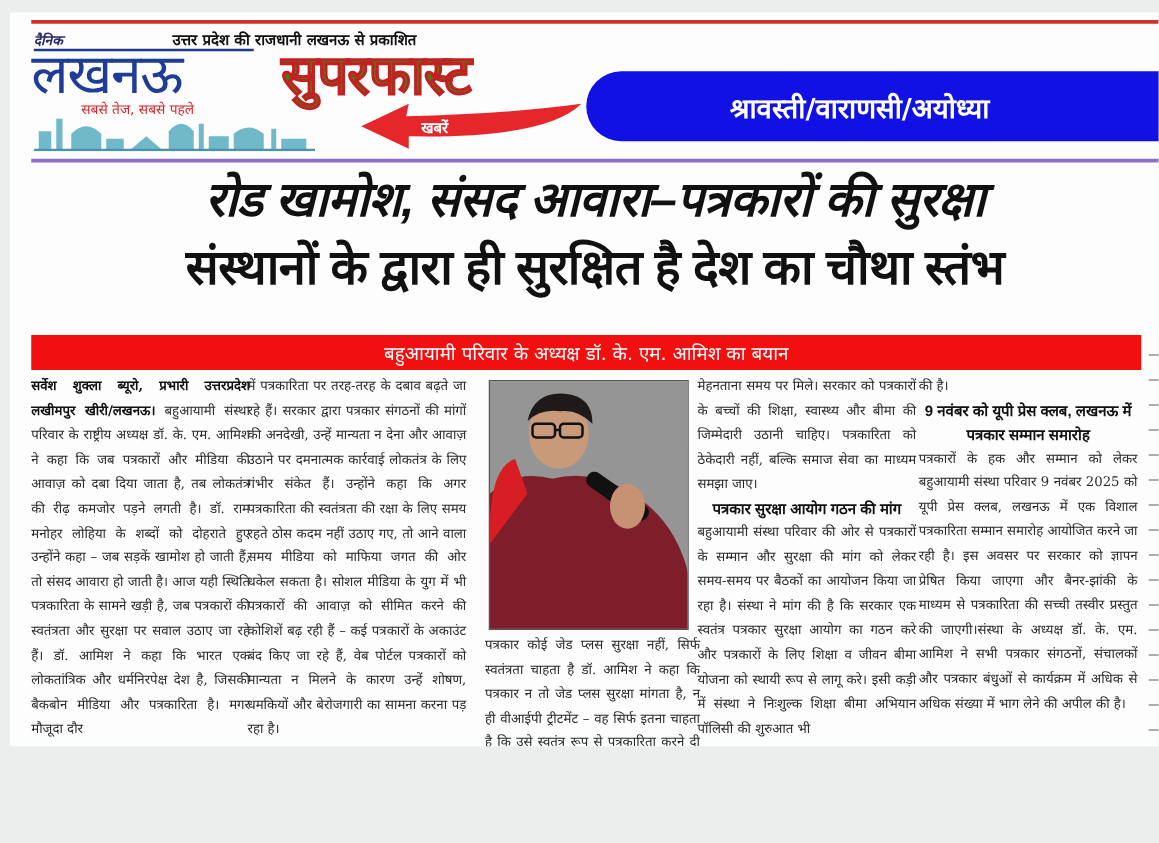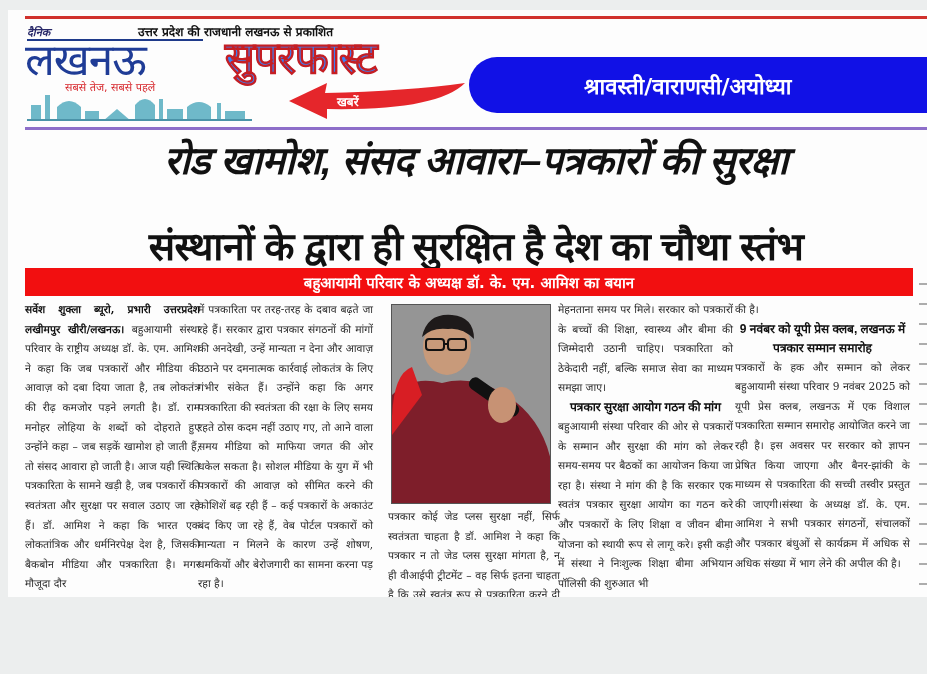--- a/index.html
+++ b/index.html
@@ -10,34 +10,34 @@
 
   
   .rule-top { position: absolute; left: 17px; top: 6px; width: 902px; height: 3px; background: #d0312d; }
   .masthead { position: absolute; left: 17px; top: 11px; width: 902px; height: 104px; }
   .daily { position: absolute; left: 2px; top: 3px; font-size: 11px; font-weight: bold; color: #2a2a6a; font-style: italic; }
   .tagline-top { position: absolute; left: 113px; top: 2px; font-size: 12px; font-weight: bold; color: #111; }
   .lucknow-bar { position: absolute; left: 2px; top: 18px; width: 176px; height: 2px; background: #1e3a8a; }
   .lucknow { position: absolute; left: 0px; top: 18px; font-family: "DejaVu Serif", serif; font-size: 44px; font-weight: normal; color: #1f3c96; line-height: 42px; letter-spacing: -1px; }
   .slogan { position: absolute; left: 40px; top: 58px; font-size: 11px; color: #d6262b; }
   .skyline { position: absolute; left: 2px; top: 72px; width: 225px; height: 28px; }
-  .superfast { position: absolute; left: 200px; top: 10px; font-family: Liberation Mono, monospace; font-size: 44px; font-weight: bold; color: #3b82f6; line-height: 60px; -webkit-text-stroke: 1px #c51e23; letter-spacing: -1px; }
+  .superfast { position: absolute; left: 200px; top: 10px; font-family: Liberation Sans, sans-serif; font-size: 44px; font-weight: bold; color: #4d7c0f; line-height: 60px; -webkit-text-stroke: 1px #c51e23; letter-spacing: -1px; }
   .arrow { position: absolute; left: 262px; top: 60px; width: 180px; height: 40px; }
   .khabre { position: absolute; left: 312px; top: 72px; font-size: 12px; font-weight: bold; color: #fff; }
   .region-pill { position: absolute; left: 444px; top: 36px; width: 465px; height: 56px; background: #1111e6; border-radius: 28px 0 0 28px; display: flex; align-items: center; padding-left: 115px; }
   .region-pill span { color: #fff; font-size: 22px; font-weight: bold; }
   .rule-bottom { position: absolute; left: 17px; top: 117px; width: 902px; height: 3px; background: #8d6ec9; }
 
   
   .headline { position: absolute; left: 17px; top: 124px; width: 902px; text-align: center; font-family: "Liberation Sans", sans-serif; font-weight: bold; color: #111; }
   .headline .l1 { font-size: 39px; line-height: 54px; letter-spacing: -0.5px; font-style: italic; }
-  .headline .l2 { font-size: 39px; line-height: 54px; letter-spacing: -0.5px; margin-top: 32px; }
+  .headline .l2 { font-size: 39px; line-height: 54px; letter-spacing: -0.5px; }
 
   .sub-banner { position: absolute; left: 17px; top: 258px; width: 888px; height: 28px; background: #f20f10; display: flex; align-items: center; justify-content: center; }
-  .sub-banner span { color: #fff; font-size: 15px; font-weight: bold; }
+  .sub-banner span { color: #fff; font-size: 15px; font-weight: normal; }
 
   
   .col { position: absolute; top: 290px; font-family: "DejaVu Serif", serif; font-size: 10.6px; line-height: 19.6px; color: #2a2a2a; text-align: justify; }
   .col p { margin: 0; }
   .col-1 { left: 17px; width: 175px; }
   .col-2 { left: 190px; width: 175px; }
   .col-3 { left: 380px; width: 172px; top: 497px; }
   .col-4 { left: 550px; width: 175px; }
   .col-5 { left: 727px; width: 175px; }
   .byline { font-weight: bold; color: #111; }

